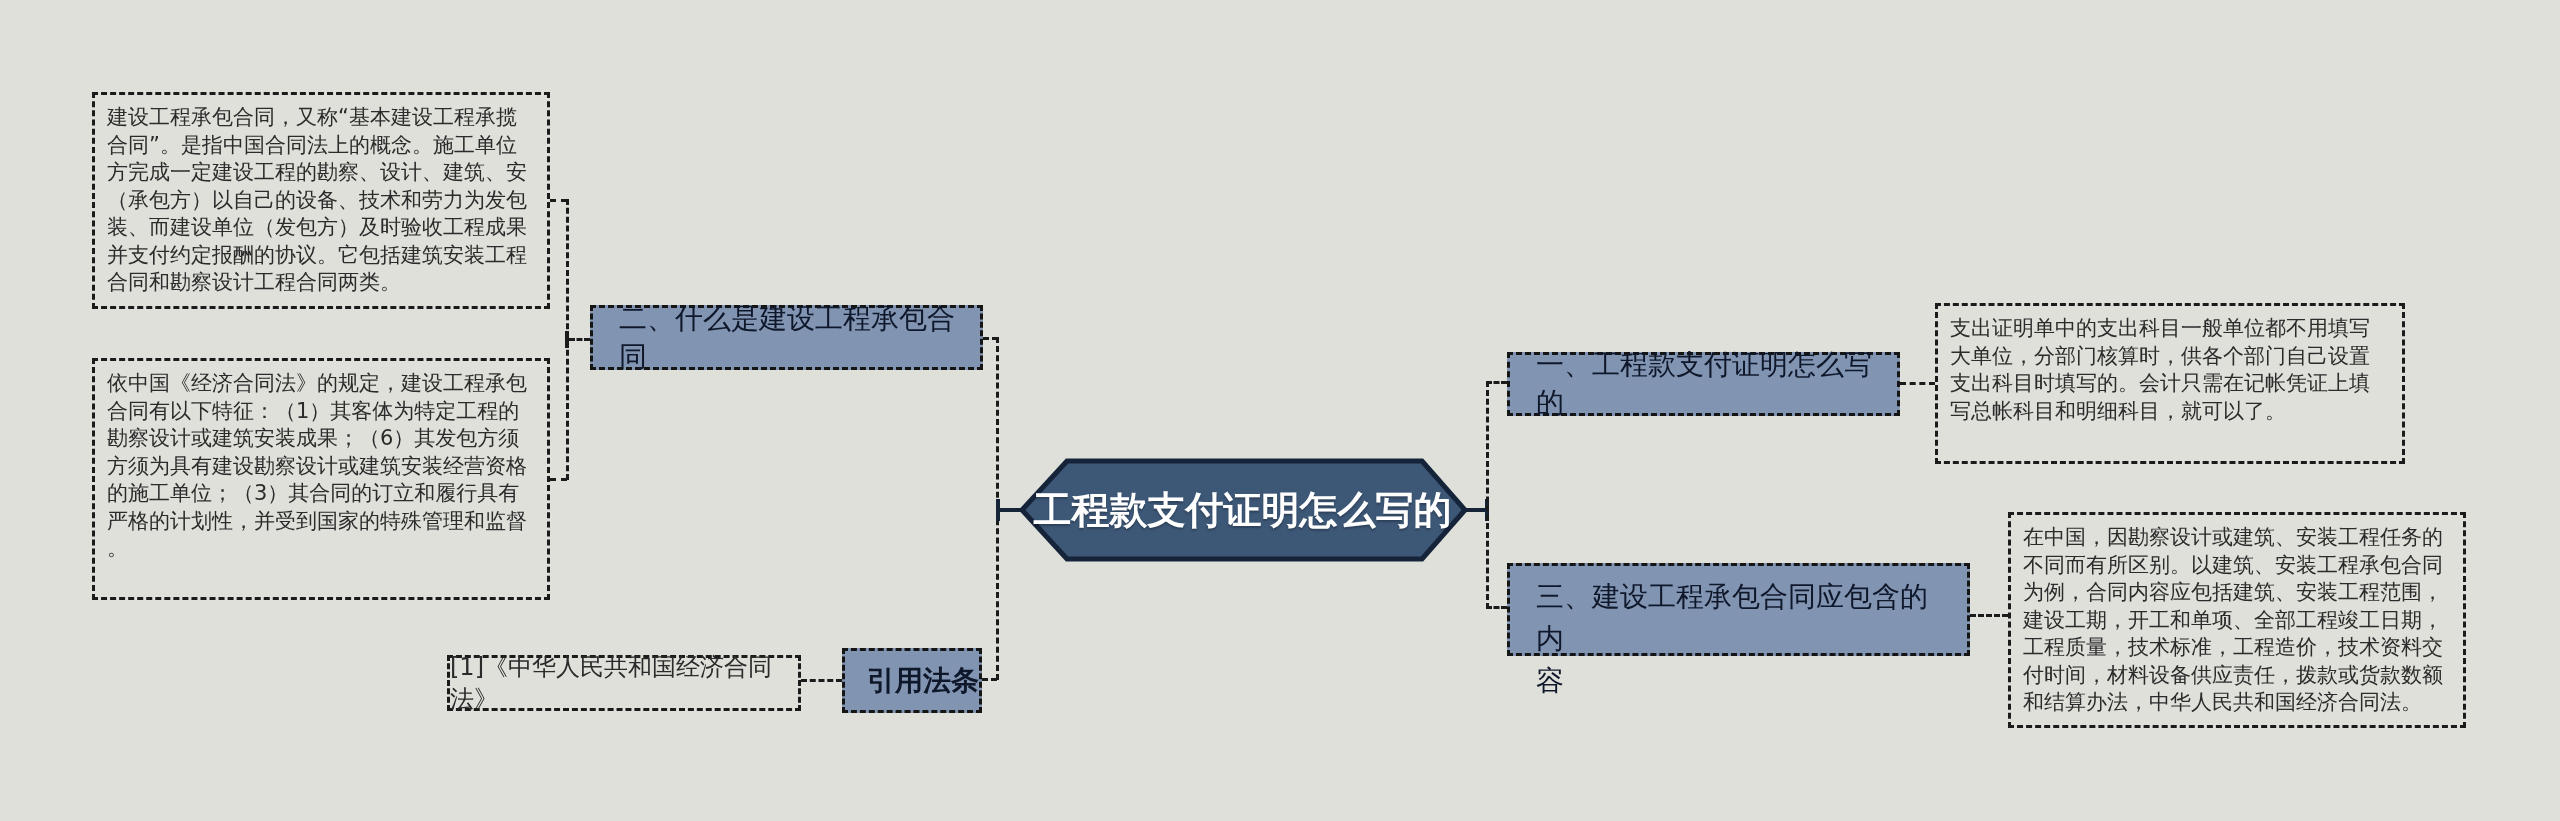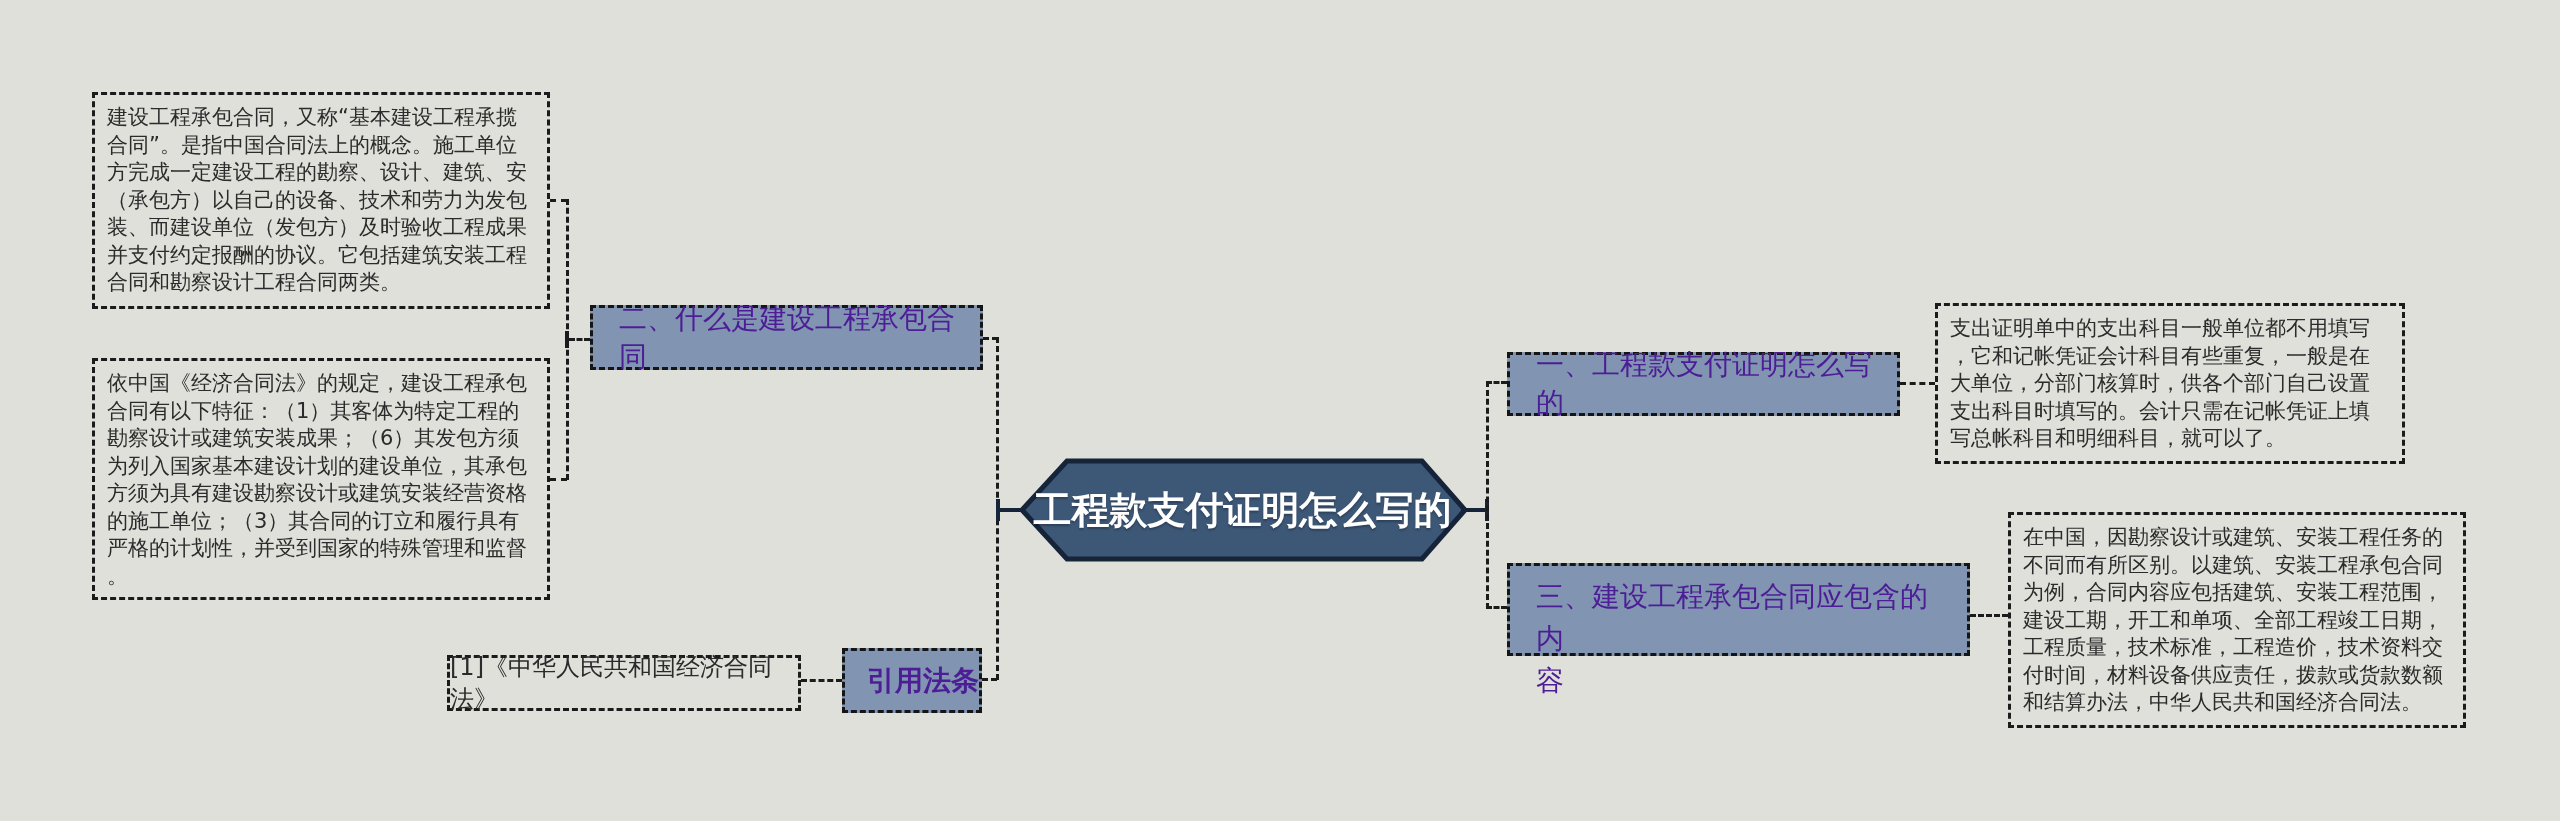--- a/index.html
+++ b/index.html
@@ -25,21 +25,21 @@
     box-sizing:border-box;
     background:transparent;
   }
   .note-box .tline{white-space:nowrap;}
   
   .branch-node{
     position:absolute;
     background:#8194b2;
     border:3px dashed #151515;
     box-sizing:border-box;
-    color:#4c1d95;
+    color:#0f172a;
     font-size:28px;
   }
   .branch-node.single{display:flex;align-items:center;}
   
   .dash-h{position:absolute;border-top:3px dashed #1b1b1b;height:0;}
   .dash-v{position:absolute;border-left:3px dashed #1b1b1b;width:0;}
   .solid-h{position:absolute;background:#16243a;height:4px;}
   .tick-v{position:absolute;background:#16243a;width:4px;}
   
   #center-node{position:absolute;left:1015px;top:457px;width:455px;height:106px;}
@@ -71,21 +71,20 @@
     <div class="tline">（承包方）以自己的设备、技术和劳力为发包</div>
     <div class="tline">装、而建设单位（发包方）及时验收工程成果</div>
     <div class="tline">并支付约定报酬的协议。它包括建筑安装工程</div>
     <div class="tline">合同和勘察设计工程合同两类。</div>
   </div>
 
   <div class="note-box" style="left:92px;top:358px;width:458px;height:242px;">
     <div class="tline">依中国《经济合同法》的规定，建设工程承包</div>
     <div class="tline">合同有以下特征：（1）其客体为特定工程的</div>
     <div class="tline">勘察设计或建筑安装成果；（6）其发包方须</div>
-    <div class="tline">为列入国家基本建设计划的建设单位，其承包</div>
     <div class="tline">方须为具有建设勘察设计或建筑安装经营资格</div>
     <div class="tline">的施工单位；（3）其合同的订立和履行具有</div>
     <div class="tline">严格的计划性，并受到国家的特殊管理和监督</div>
     <div class="tline">。</div>
   </div>
 
   <div class="dash-h" style="left:550px;top:199px;width:17px;"></div>
   <div class="dash-v" style="left:566px;top:199px;height:281px;"></div>
   <div class="dash-h" style="left:550px;top:478px;width:17px;"></div>
   <div class="dash-h" style="left:569px;top:338px;width:21px;"></div>
@@ -115,21 +114,20 @@
   <div class="dash-h" style="left:1486px;top:606px;width:21px;"></div>
 
   <div class="branch-node single" style="left:1507px;top:352px;width:393px;height:64px;padding-left:26px;align-items:center;">
     <span>一、工程款支付证明怎么写的</span>
   </div>
 
   <div class="dash-h" style="left:1900px;top:382px;width:35px;"></div>
 
   <div class="note-box" style="left:1935px;top:303px;width:470px;height:161px;">
     <div class="tline">支出证明单中的支出科目一般单位都不用填写</div>
-    <div class="tline">，它和记帐凭证会计科目有些重复，一般是在</div>
     <div class="tline">大单位，分部门核算时，供各个部门自己设置</div>
     <div class="tline">支出科目时填写的。会计只需在记帐凭证上填</div>
     <div class="tline">写总帐科目和明细科目，就可以了。</div>
   </div>
 
   <div class="branch-node" style="left:1507px;top:563px;width:463px;height:93px;padding:10px 26px 0 26px;line-height:42px;">
     <div>三、建设工程承包合同应包含的内</div>
     <div>容</div>
   </div>
 

